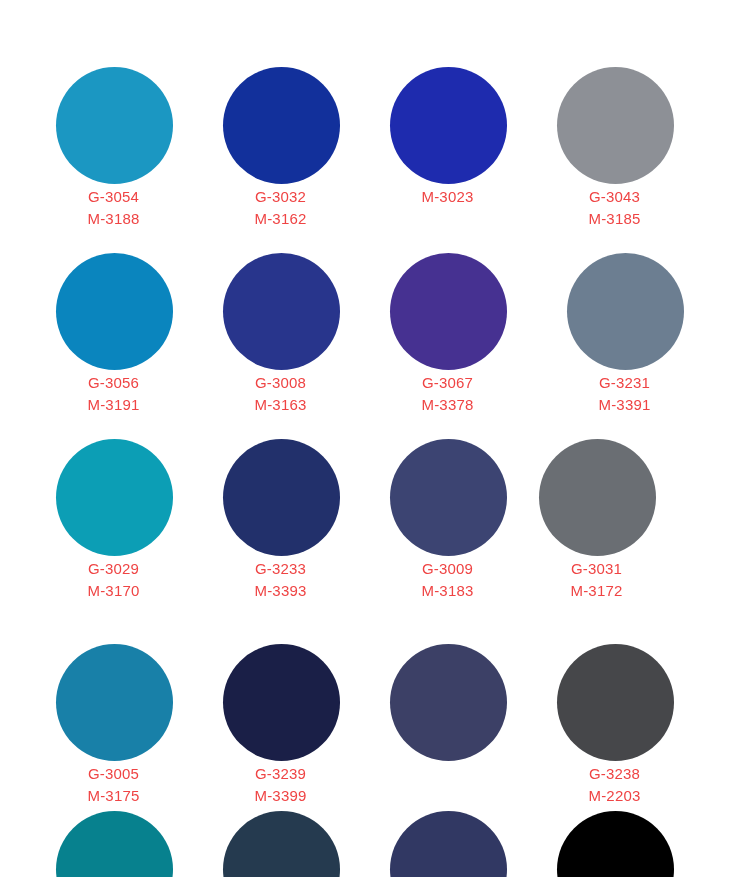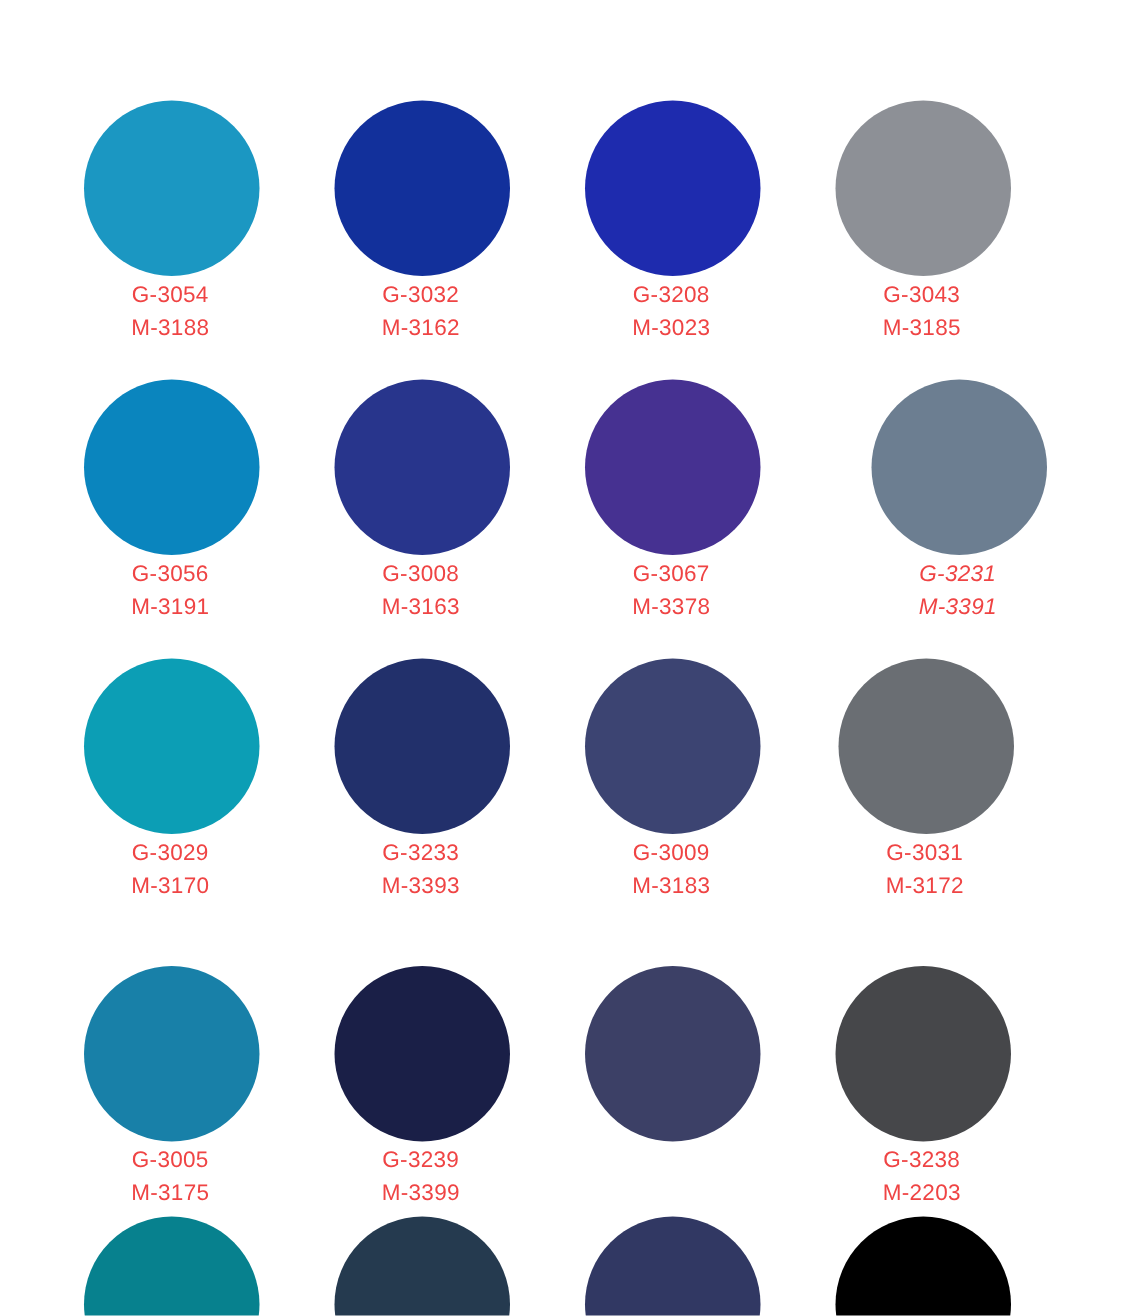--- a/index.html
+++ b/index.html
@@ -86,21 +86,20 @@
       <div class="swatch-cell" style="left: 197px;">
         <div class="swatch-disc" style="background: rgb(18, 48, 155);"></div>
         <div class="swatch-labels">
           <span class="swatch-code code-g">G-3032</span>
           <span class="swatch-code code-m">M-3162</span>
         </div>
       </div>
       <div class="swatch-cell" style="left: 364px;">
         <div class="swatch-disc" style="background: rgb(30, 43, 174);"></div>
         <div class="swatch-labels">
-          <span class="swatch-code code-g">G-3208</span>
           <span class="swatch-code code-m">M-3023</span>
         </div>
       </div>
       <div class="swatch-cell" style="left: 531px;">
         <div class="swatch-disc" style="background: rgb(141, 144, 150);"></div>
         <div class="swatch-labels">
           <span class="swatch-code code-g">G-3043</span>
           <span class="swatch-code code-m">M-3185</span>
         </div>
       </div>
@@ -120,21 +119,21 @@
           <span class="swatch-code code-m">M-3163</span>
         </div>
       </div>
       <div class="swatch-cell" style="left: 364px;">
         <div class="swatch-disc" style="background: rgb(70, 49, 145);"></div>
         <div class="swatch-labels">
           <span class="swatch-code code-g">G-3067</span>
           <span class="swatch-code code-m">M-3378</span>
         </div>
       </div>
-      <div class="swatch-cell" style="left: 555px; font-style: italic;">
+      <div class="swatch-cell" style="left: 541px;">
         <div class="swatch-disc" style="background: rgb(108, 126, 145);"></div>
         <div class="swatch-labels">
           <span class="swatch-code code-g">G-3231</span>
           <span class="swatch-code code-m">M-3391</span>
         </div>
       </div>
     </div>
     <div class="swatch-row" style="top: 439px;">
       <div class="swatch-cell" style="left: 30px;">
         <div class="swatch-disc" style="background: rgb(12, 158, 181);"></div>
@@ -150,21 +149,21 @@
           <span class="swatch-code code-m">M-3393</span>
         </div>
       </div>
       <div class="swatch-cell" style="left: 364px;">
         <div class="swatch-disc" style="background: rgb(60, 68, 114);"></div>
         <div class="swatch-labels">
           <span class="swatch-code code-g">G-3009</span>
           <span class="swatch-code code-m">M-3183</span>
         </div>
       </div>
-      <div class="swatch-cell" style="left: 533px;">
+      <div class="swatch-cell" style="left: 513px;">
         <div class="swatch-disc" style="background: rgb(106, 110, 115);"></div>
         <div class="swatch-labels">
           <span class="swatch-code code-g">G-3031</span>
           <span class="swatch-code code-m">M-3172</span>
         </div>
       </div>
     </div>
     <div class="swatch-row" style="top: 644px;">
       <div class="swatch-cell" style="left: 30px;">
         <div class="swatch-disc" style="background: rgb(24, 128, 168);"></div>

